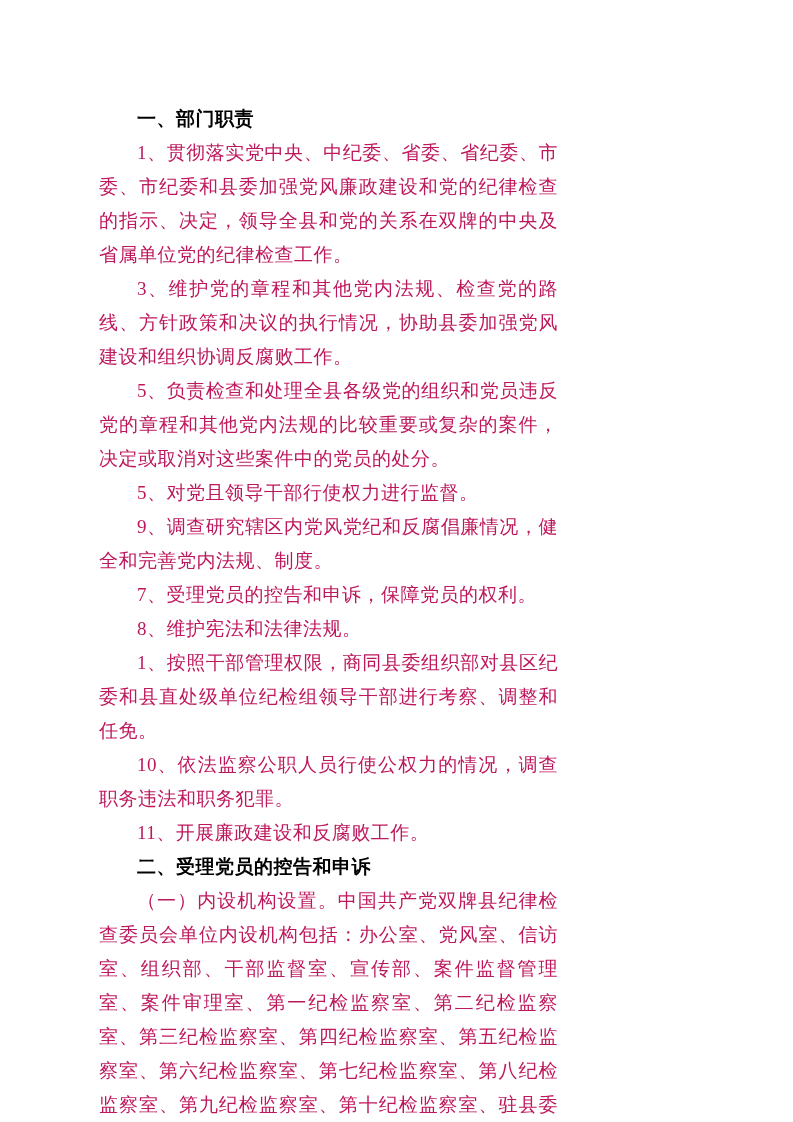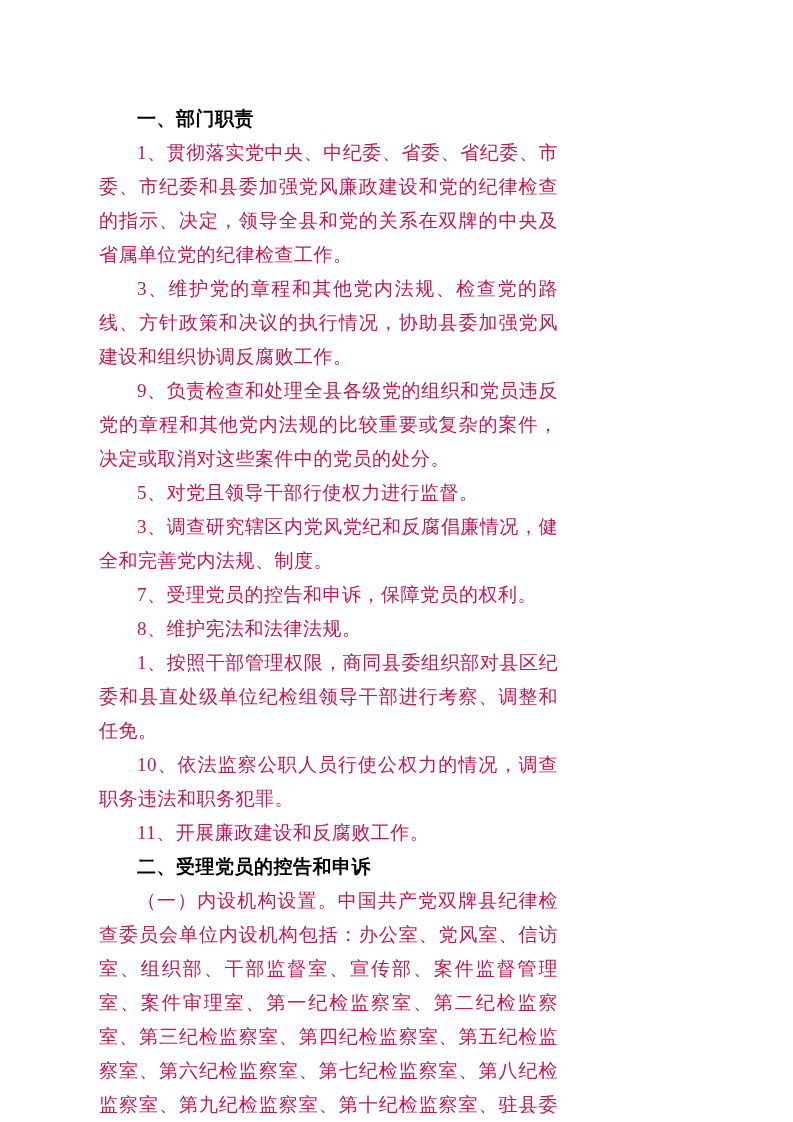--- a/index.html
+++ b/index.html
@@ -42,23 +42,23 @@
   }
 </style>
 </head>
 <body>
 
 <div class="page">
   <div class="doc-body">
     <p class="heading">一、部门职责</p>
     <p class="para">1、贯彻落实党中央、中纪委、省委、省纪委、市委、市纪委和县委加强党风廉政建设和党的纪律检查的指示、决定，领导全县和党的关系在双牌的中央及省属单位党的纪律检查工作。</p>
     <p class="para">3、维护党的章程和其他党内法规、检查党的路线、方针政策和决议的执行情况，协助县委加强党风建设和组织协调反腐败工作。</p>
-    <p class="para">9、负责检查和处理全县各级党的组织和党员违反党的章程和其他党内法规的比较重要或复杂的案件，决定或取消对这些案件中的党员的处分。</p>
+    <p class="para">5、负责检查和处理全县各级党的组织和党员违反党的章程和其他党内法规的比较重要或复杂的案件，决定或取消对这些案件中的党员的处分。</p>
     <p class="para">5、对党且领导干部行使权力进行监督。</p>
-    <p class="para">3、调查研究辖区内党风党纪和反腐倡廉情况，健全和完善党内法规、制度。</p>
+    <p class="para">9、调查研究辖区内党风党纪和反腐倡廉情况，健全和完善党内法规、制度。</p>
     <p class="para">7、受理党员的控告和申诉，保障党员的权利。</p>
     <p class="para">8、维护宪法和法律法规。</p>
     <p class="para">1、按照干部管理权限，商同县委组织部对县区纪委和县直处级单位纪检组领导干部进行考察、调整和任免。</p>
     <p class="para">10、依法监察公职人员行使公权力的情况，调查职务违法和职务犯罪。</p>
     <p class="para">11、开展廉政建设和反腐败工作。</p>
     <p class="heading">二、受理党员的控告和申诉</p>
     <p class="para">（一）内设机构设置。中国共产党双牌县纪律检查委员会单位内设机构包括：办公室、党风室、信访室、组织部、干部监督室、宣传部、案件监督管理室、案件审理室、第一纪检监察室、第二纪检监察室、第三纪检监察室、第四纪检监察室、第五纪检监察室、第六纪检监察室、第七纪检监察室、第八纪检监察室、第九纪检监察室、第十纪检监察室、驻县委办</p>
   </div>
 </div>
 

